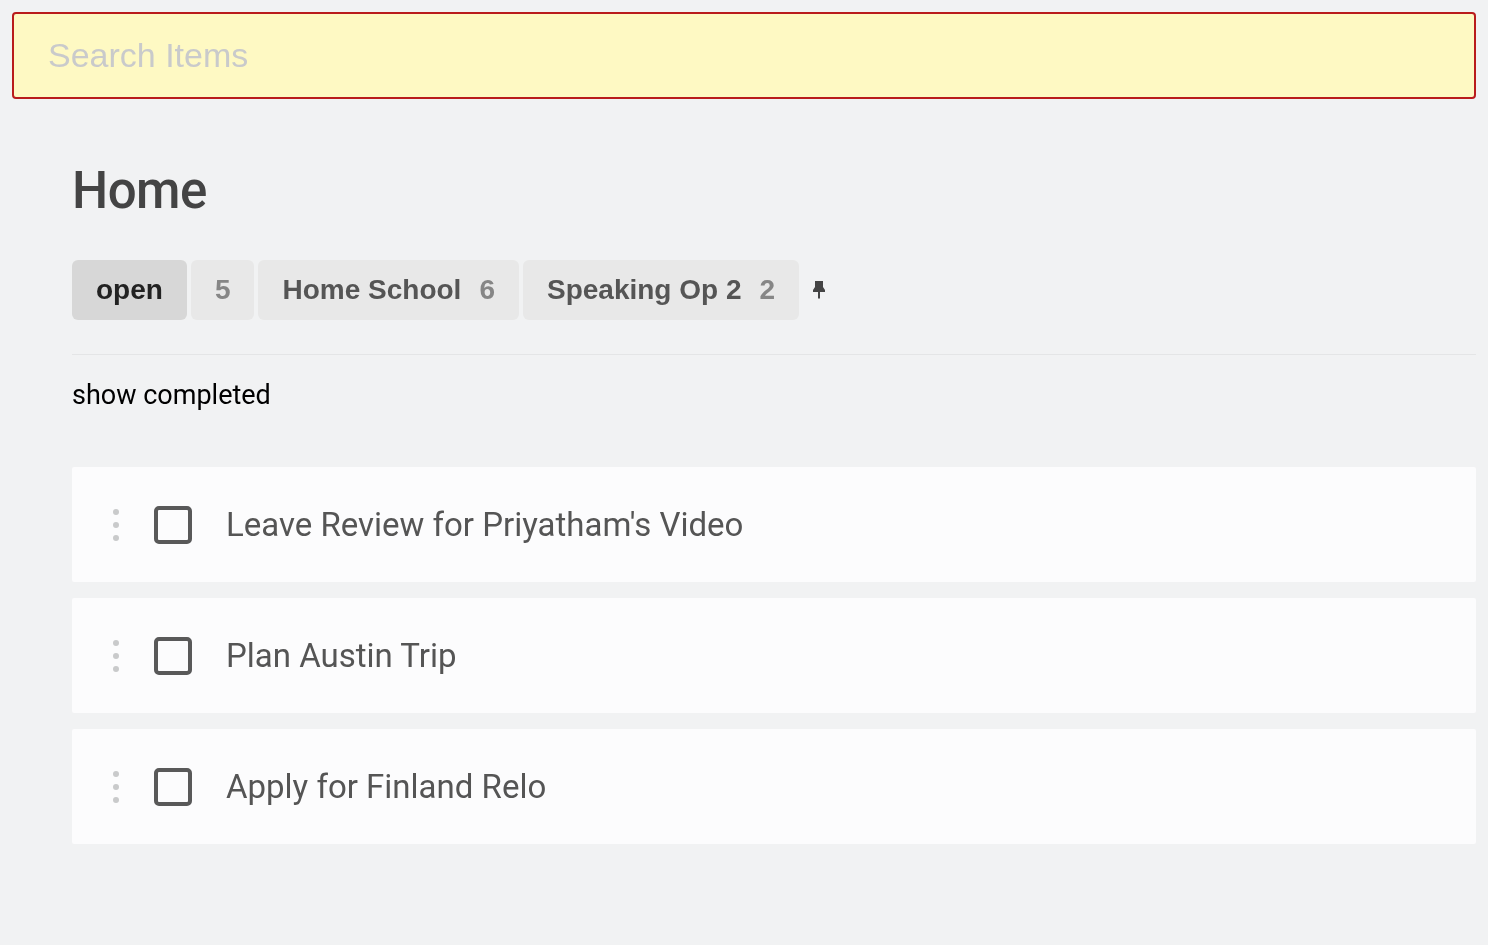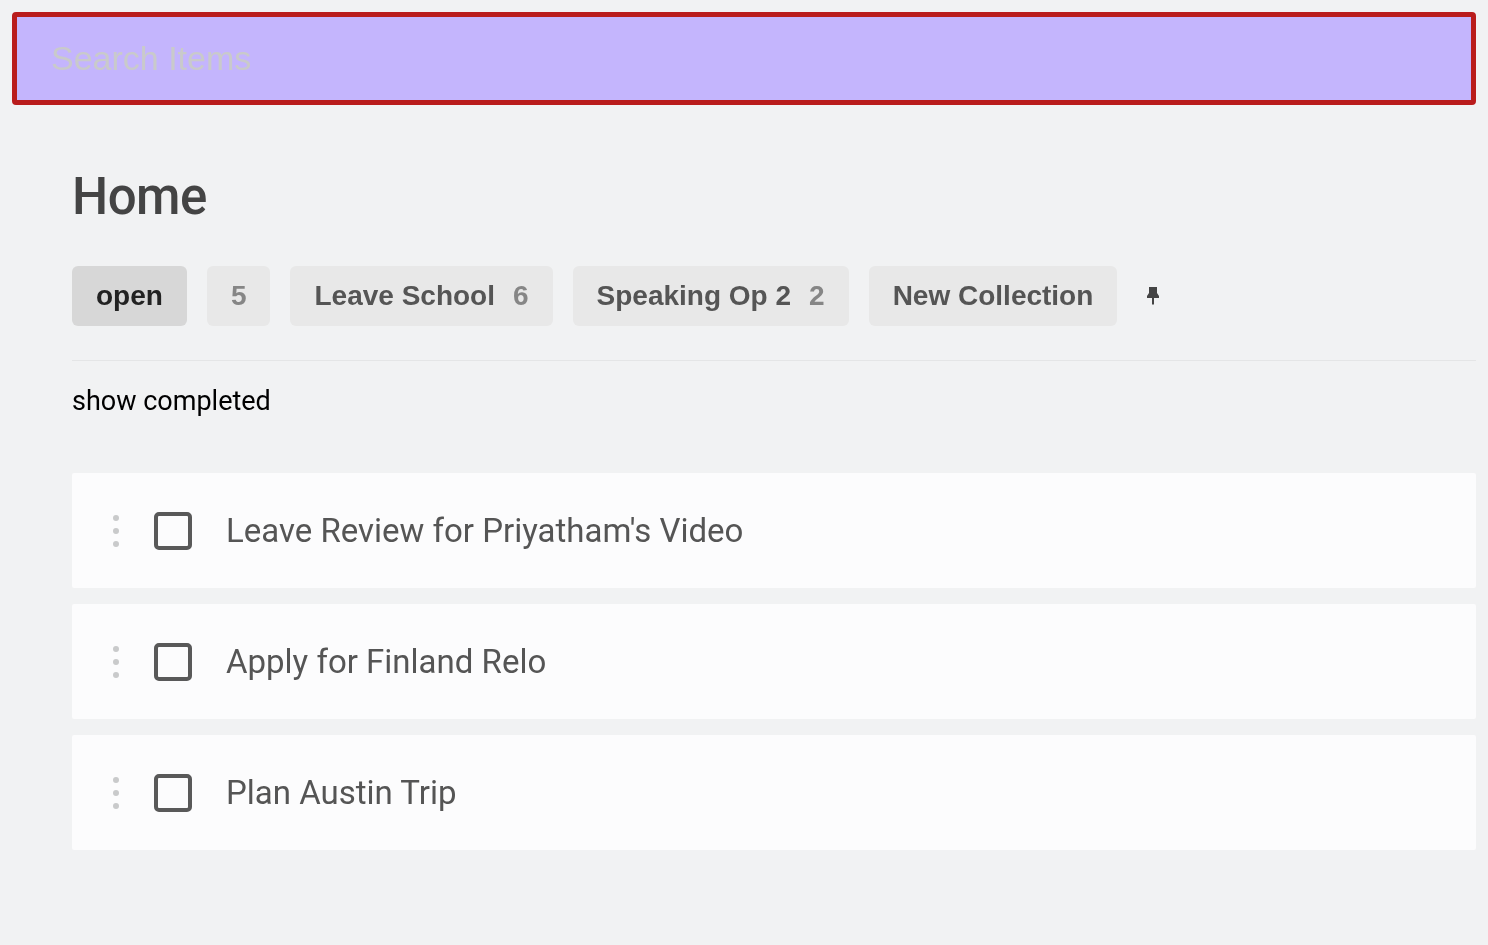--- a/index.html
+++ b/index.html
@@ -13,22 +13,22 @@
       width: 1488px;
       height: 945px;
       overflow: hidden;
       color: #333;
     }
     .app {
       padding: 12px 12px 0 12px;
       height: 100%;
     }
     .search-wrap {
-      background: #c4b5fd;
-      border: 5px solid #b91c1c;
+      background: #fef9c3;
+      border: 2px solid #b91c1c;
       border-radius: 4px;
       padding: 22px 34px;
     }
     .search-input {
       width: 100%;
       border: none;
       outline: none;
       font-size: 34px;
       color: #444;
       background: transparent;
@@ -42,21 +42,21 @@
     .page-title {
       font-size: 51px;
       font-weight: 500;
       color: #444;
       margin-bottom: 40px;
       letter-spacing: -0.5px;
     }
     .filter-row {
       display: flex;
       align-items: center;
-      gap: 20px;
+      gap: 4px;
       padding-bottom: 34px;
       border-bottom: 1px solid #e4e5e6;
     }
     .chip {
       background: #e8e8e8;
       border-radius: 6px;
       padding: 14px 24px;
       font-size: 28px;
       font-weight: 600;
       color: #555;
@@ -147,32 +147,29 @@
 
       <button class="chip active">
         <span>open</span>
       </button>
 
       <button class="chip">
         <span class="chip-count">5</span>
       </button>
 
       <button class="chip">
-        <span>Leave School</span>
+        <span>Home School</span>
         <span class="chip-count">6</span>
       </button>
 
       <button class="chip">
         <span>Speaking Op 2</span>
         <span class="chip-count">2</span>
       </button>
 
-      <button class="chip">
-        <span>New Collection</span>
-      </button>
 
       <svg class="pin-icon" viewBox="0 0 24 24">
         <path d="M16 3v6l2 3v2h-5v6l-1 1-1-1v-6H6v-2l2-3V3h8z"></path>
       </svg>
 
     </div>
 
     <a class="show-completed">show completed</a>
 
     <div class="task-list">
@@ -187,30 +184,30 @@
         <div class="task-title">Leave Review for Priyatham's Video</div>
       </div>
 
       <div class="task-card">
         <div class="drag-handle">
           <div class="drag-dot"></div>
             <div class="drag-dot"></div>
             <div class="drag-dot"></div>
         </div>
         <div class="checkbox"></div>
-        <div class="task-title">Apply for Finland Relo</div>
+        <div class="task-title">Plan Austin Trip</div>
       </div>
 
       <div class="task-card">
         <div class="drag-handle">
           <div class="drag-dot"></div>
             <div class="drag-dot"></div>
             <div class="drag-dot"></div>
         </div>
         <div class="checkbox"></div>
-        <div class="task-title">Plan Austin Trip</div>
+        <div class="task-title">Apply for Finland Relo</div>
       </div>
 
     </div>
 
   </div>
 
 </div>
 
 </body></html>

